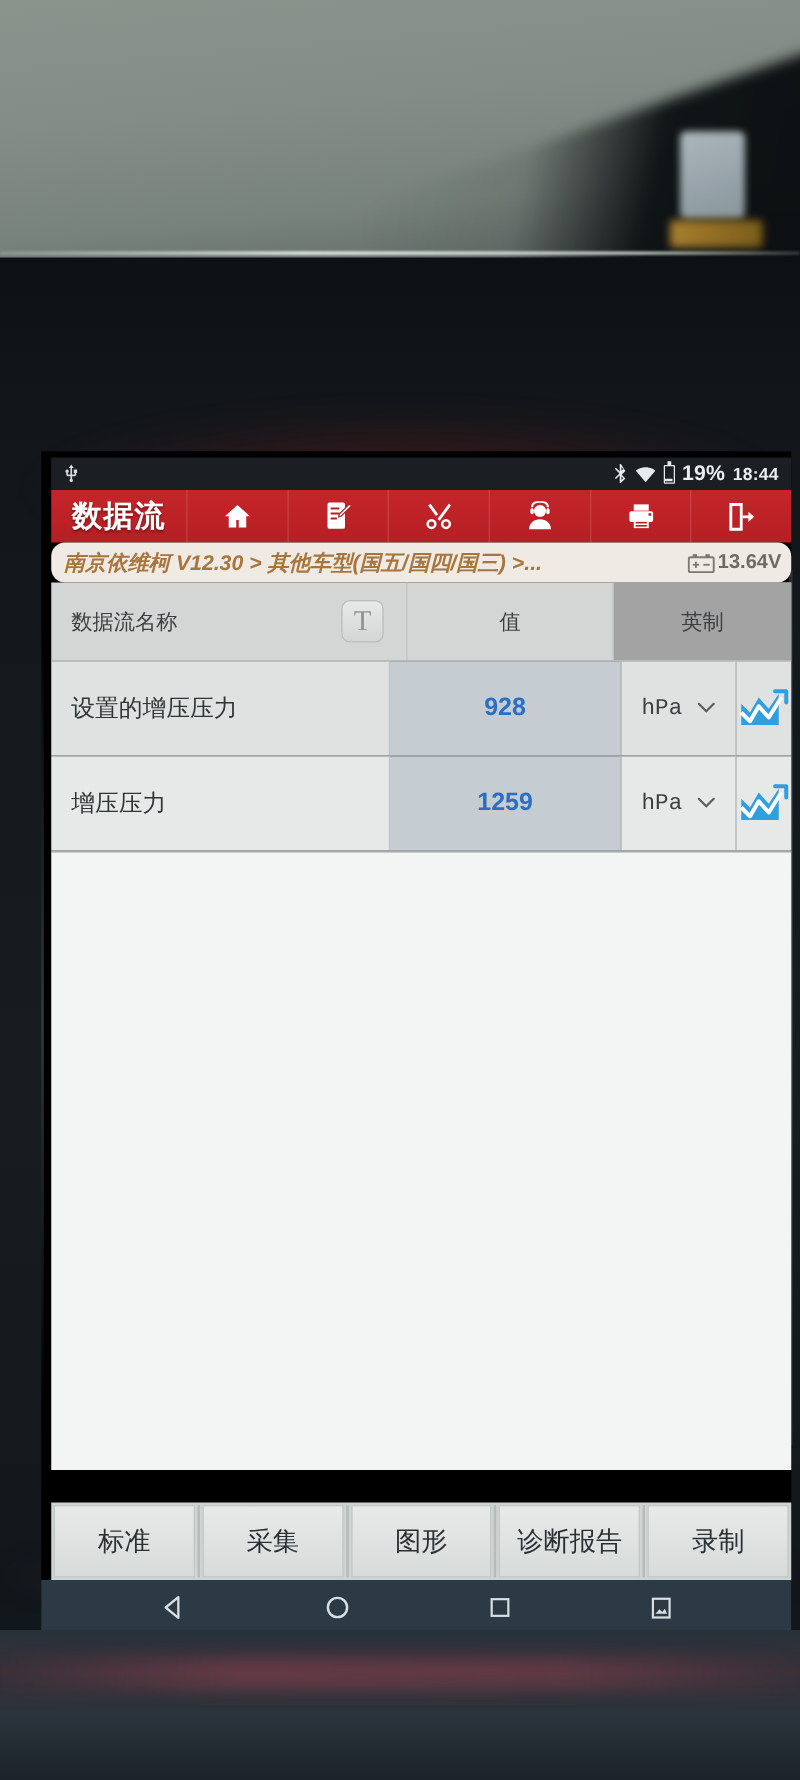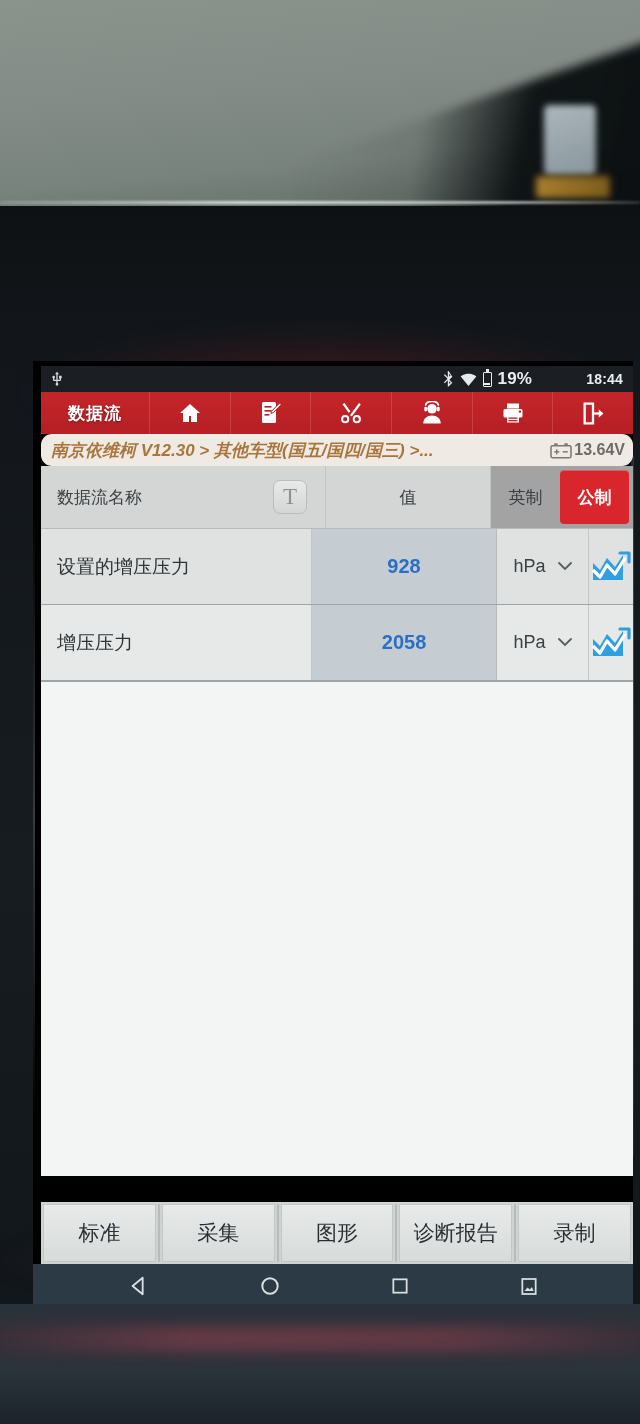--- a/index.html
+++ b/index.html
@@ -69,31 +69,31 @@
   }
   .sb-left { display:flex; align-items:center; gap:6px; }
   .sb-right { margin-left:auto; display:flex; align-items:center; gap:6px; font-size:14px; font-weight:bold; letter-spacing:.2px; }
   .usb-ic { width:16px; height:16px; opacity:.92; }
   .bt-ic { width:11px; height:16px; }
   .wifi-ic { width:17px; height:13px; }
   .batt-ic { width:9px; height:15px; border:1.5px solid #e6ebef; border-radius:1px; position:relative; }
   .batt-ic:before { content:""; position:absolute; left:2px; top:-3.5px; width:3px; height:2.5px; background:#e6ebef; }
   .batt-ic:after { content:""; position:absolute; left:0.5px; bottom:0.5px; right:0.5px; height:18%; background:#e6ebef; }
   .sb-pct { font-size:17px; }
-  .sb-time { font-size:14px;margin-left:48px; }
+  .sb-time { font-size:14px; }
 
   
   .appbar {
     position:absolute; left:41px; top:186px; width:592px; height:42px;
     background:linear-gradient(180deg,#c4252a,#b61f24);
     display:flex; align-items:stretch;
   }
   .app-title {
     width:108px; display:flex; align-items:center; justify-content:center;
-    color:#fff; font-size:17px; font-weight:bold; letter-spacing:1px;
+    color:#fff; font-size:24px; font-weight:bold; letter-spacing:1px;
     text-shadow:0 1px 2px rgba(0,0,0,.4);
   }
   .tb-btn {
     flex:1; display:flex; align-items:center; justify-content:center;
     border-left:1px solid rgba(255,255,255,.14);
   }
   .tb-btn svg { display:block; }
 
   
   .crumbbar {
@@ -138,21 +138,21 @@
 
   
   .rows { position:absolute; left:41px; top:323px; width:592px; height:450px; }
   .row { display:flex; height:76px; border-bottom:1px solid #9fa5a7;justify-content:space-between; }
   .row .c-name { width:285px; display:flex; align-items:center; padding-left:16px;
                  background:#dfe2e1; font-size:19px; color:#2e3437; border-right:1px solid #c2c6c5; }
   .row .c-val  { width:195px; display:flex; align-items:center; justify-content:center;
                  background:#c6cdd2; font-size:20px; color:#2a6fc4; font-weight:bold;
                  border-right:1px solid #b5bcbf; }
   .row .c-unit { width:97px; display:flex; align-items:center; justify-content:center; gap:12px;
-                 background:#dfe2e1; font-size:18px; color:#3a4043; border-right:1px solid #c2c6c5; }
+                 background:#dfe2e1; font-size:18px; color:#3a4043; border-right:1px solid #c2c6c5;font-family:Liberation Mono, monospace; }
   .row .c-chart{ flex:1; display:flex; align-items:center; justify-content:center; background:#dfe2e1; }
   .row.alt .c-name, .row.alt .c-unit, .row.alt .c-chart { background:#e6e9e8; }
   .chev { width:14px; height:9px; }
 
   
   .body-empty {
     position:absolute; left:41px; top:475px; width:592px; height:495px;
     background:#f2f5f4;
     border-top:1px solid #9fa5a7;
   }
@@ -308,21 +308,20 @@
   </div>
 
   <div class="thead">
     <div class="th-name">
       <span class="th-name-label">数据流名称</span>
       <div class="t-btn">T</div>
     </div>
     <div class="th-value">值</div>
     <div class="th-units">
       <div class="unit-toggle">英制</div>
-      <div class="unit-toggle active">公制</div>
     </div>
   </div>
 
   <div class="rows">
     <div class="row">
       <div class="c-name">设置的增压压力</div>
       <div class="c-val">928</div>
       <div class="c-unit">
         <span>hPa</span>
         <svg class="chev" viewBox="0 0 14 9">
@@ -333,21 +332,21 @@
         <svg width="44" height="40" viewBox="0 0 44 40">
           <path d="M4 33V16l7 7 7-12 8 9 8-12v25H4z" fill="#2f9fdf"></path>
           <path d="M4 23l7 7 7-12 8 9 10-16" fill="none" stroke="#fff" stroke-width="3.2" stroke-linejoin="round"></path>
           <path d="M31 6h9v9" fill="none" stroke="#2f9fdf" stroke-width="3.2" stroke-linecap="round" stroke-linejoin="round"></path>
         </svg>
       </div>
     </div>
 
     <div class="row alt">
       <div class="c-name">增压压力</div>
-      <div class="c-val">2058</div>
+      <div class="c-val">1259</div>
       <div class="c-unit">
         <span>hPa</span>
         <svg class="chev" viewBox="0 0 14 9">
           <path d="M1 1l6 6 6-6" fill="none" stroke="#56605f" stroke-width="1.8" stroke-linecap="round"></path>
         </svg>
       </div>
       <div class="c-chart">
         <svg width="44" height="40" viewBox="0 0 44 40">
           <path d="M4 33V16l7 7 7-12 8 9 8-12v25H4z" fill="#2f9fdf"></path>
           <path d="M4 23l7 7 7-12 8 9 10-16" fill="none" stroke="#fff" stroke-width="3.2" stroke-linejoin="round"></path>

